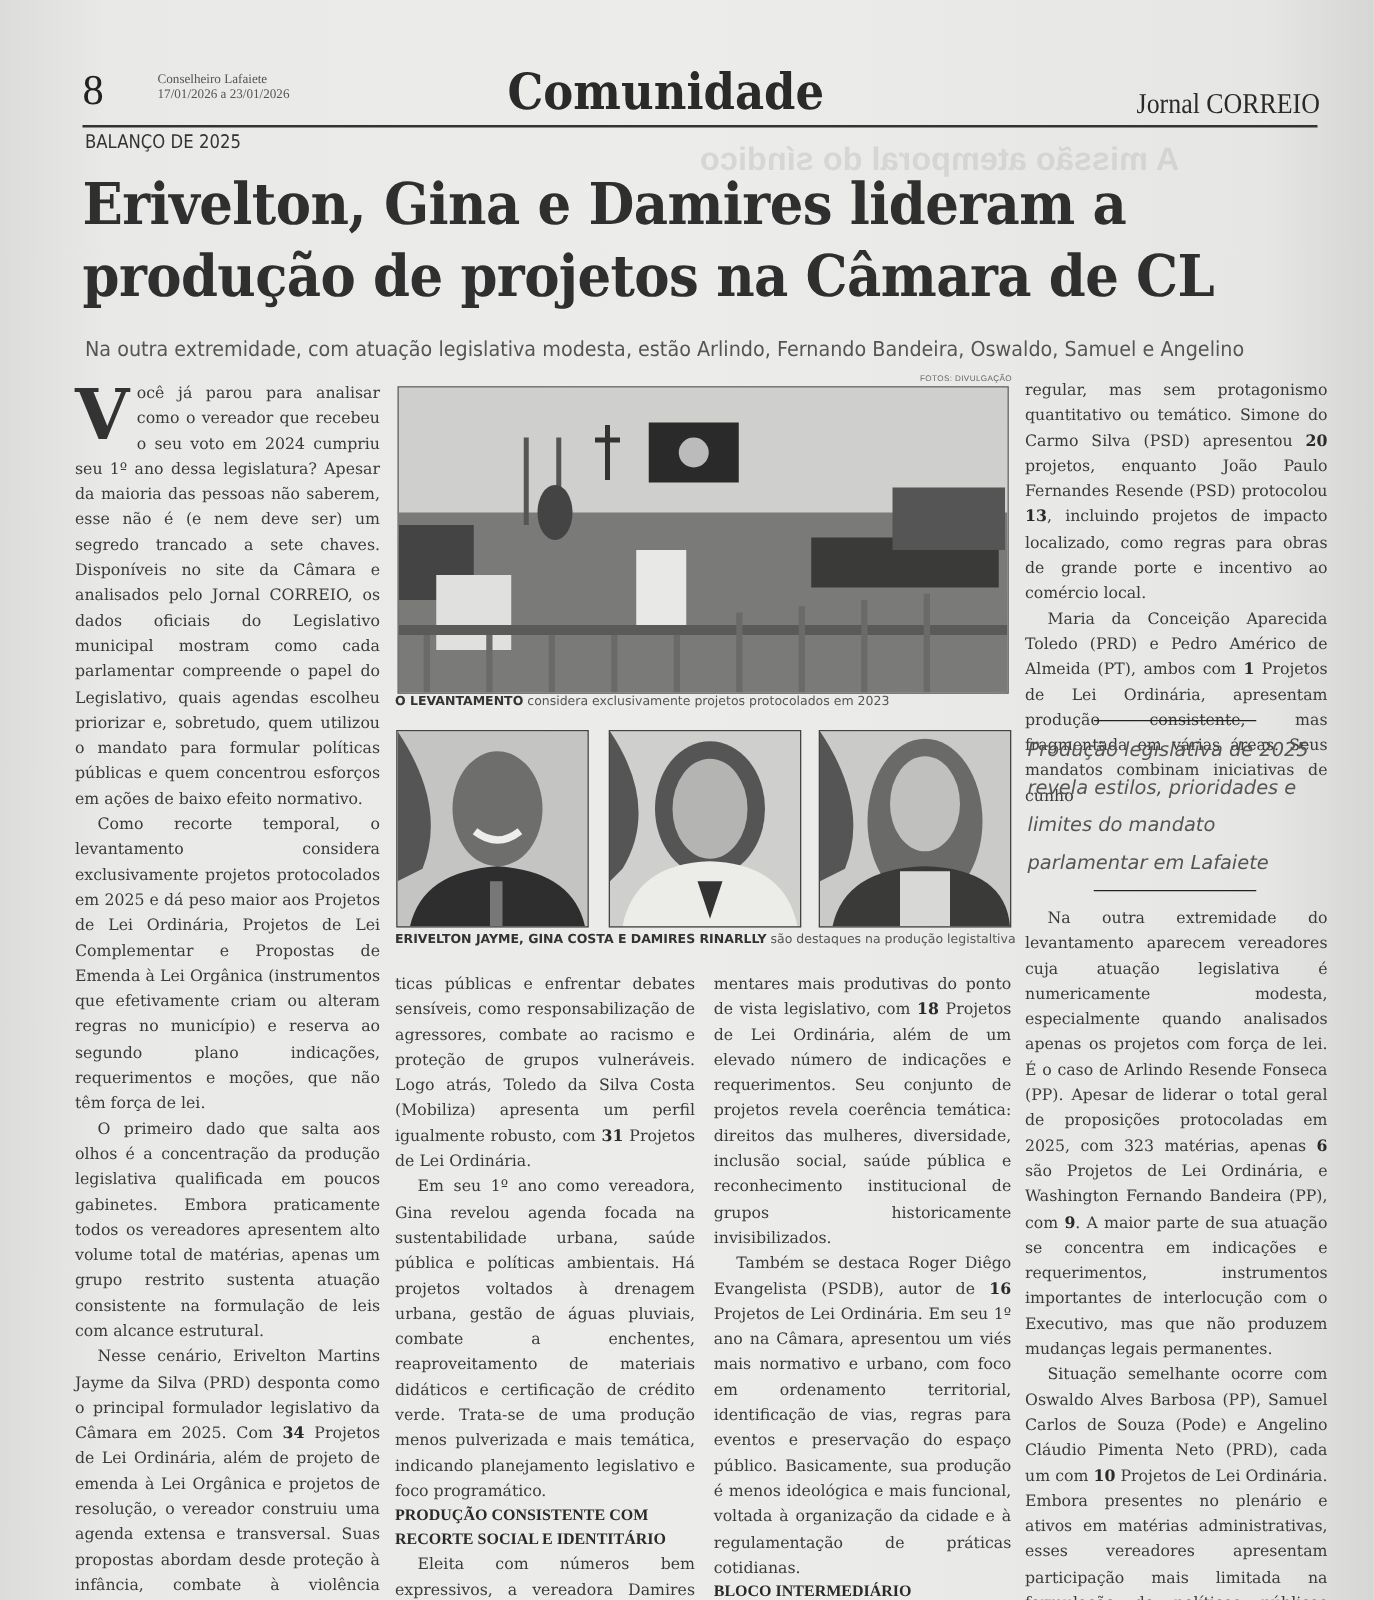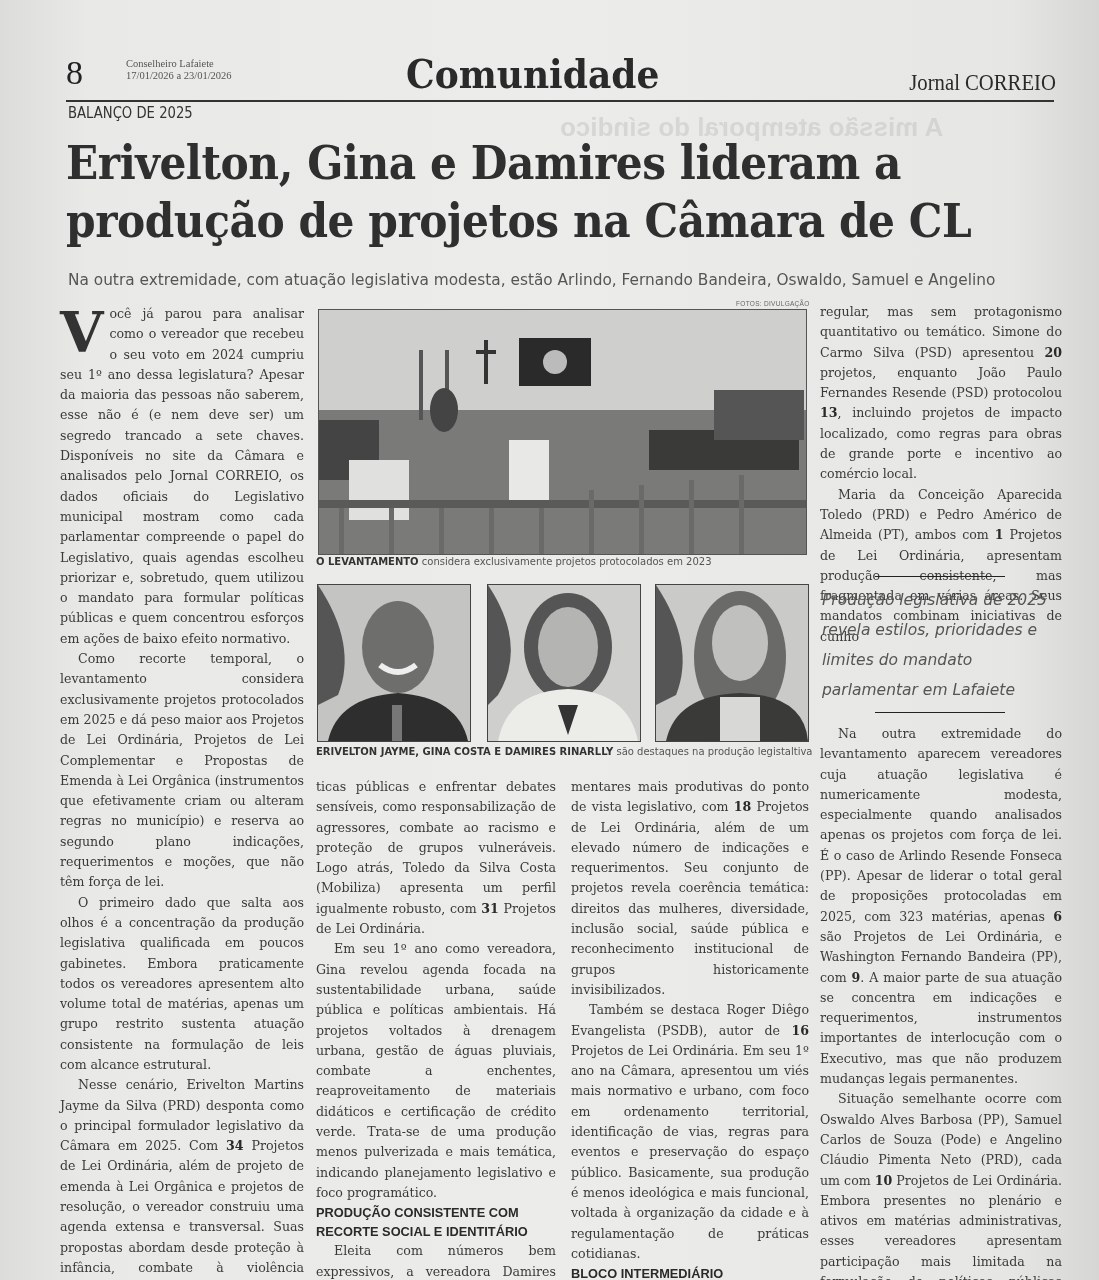--- a/index.html
+++ b/index.html
@@ -32,21 +32,21 @@
   
   .col { position:absolute; font-family:"DejaVu Serif",serif; font-size:12.6px; line-height:20.3px; color:#3a3a3a; text-align:justify; hyphens:auto; }
   .col p { margin:0; text-indent:18px; }
   .col p.first { text-indent:0; }
   .col1 { left:60px; top:304px; width:244px; }
   .col2 { left:316px; top:777px; width:240px; }
   .col3 { left:571px; top:777px; width:238px; }
   .col4 { left:820px; top:302px; width:242px; }
   .col4b { left:820px; top:724px; width:242px; }
   .dropcap { float:left; font-size:56px; line-height:48px; font-weight:bold; margin:4px 6px 0 0; color:#333; font-family:"DejaVu Serif",serif; }
-  .subtitle { font-family:Liberation Sans, sans-serif; font-weight:bold; font-size:12.8px; line-height:19px; color:#2a2a2a; margin:18px 0 0 0; text-align:left; text-indent:0 !important;}
+  .subtitle { font-family:Liberation Serif, serif; font-weight:bold; font-size:12.8px; line-height:19px; color:#2a2a2a; margin:18px 0 0 0; text-align:left; text-indent:0 !important;}
   b.num { font-weight:bold; color:#2a2a2a; }
 
   
   .photo-main { position:absolute; left:318px; top:309px; width:487px; height:244px; background:
       linear-gradient(180deg,#c9c9c7 0%,#d2d2d0 40%,#8a8a88 55%,#6a6a68 100%); border:1px solid #555; overflow:hidden;}
   .photo-credit { position:absolute; left:736px; top:300px; font-family:"Liberation Sans",sans-serif; font-size:6.5px; color:#666; letter-spacing:.3px; }
   .cap1 { position:absolute; left:316px; top:556px; font-family:"DejaVu Sans",sans-serif; font-size:10px; color:#555; white-space:nowrap; }
   .cap2 { position:absolute; left:316px; top:746px; font-family:"DejaVu Sans",sans-serif; font-size:10px; color:#555; white-space:nowrap; }
   .cap1 b, .cap2 b { color:#333; }
   .portrait { position:absolute; top:584px; width:152px; height:156px; border:1px solid #444; overflow:hidden; background:#bdbdbb; }

